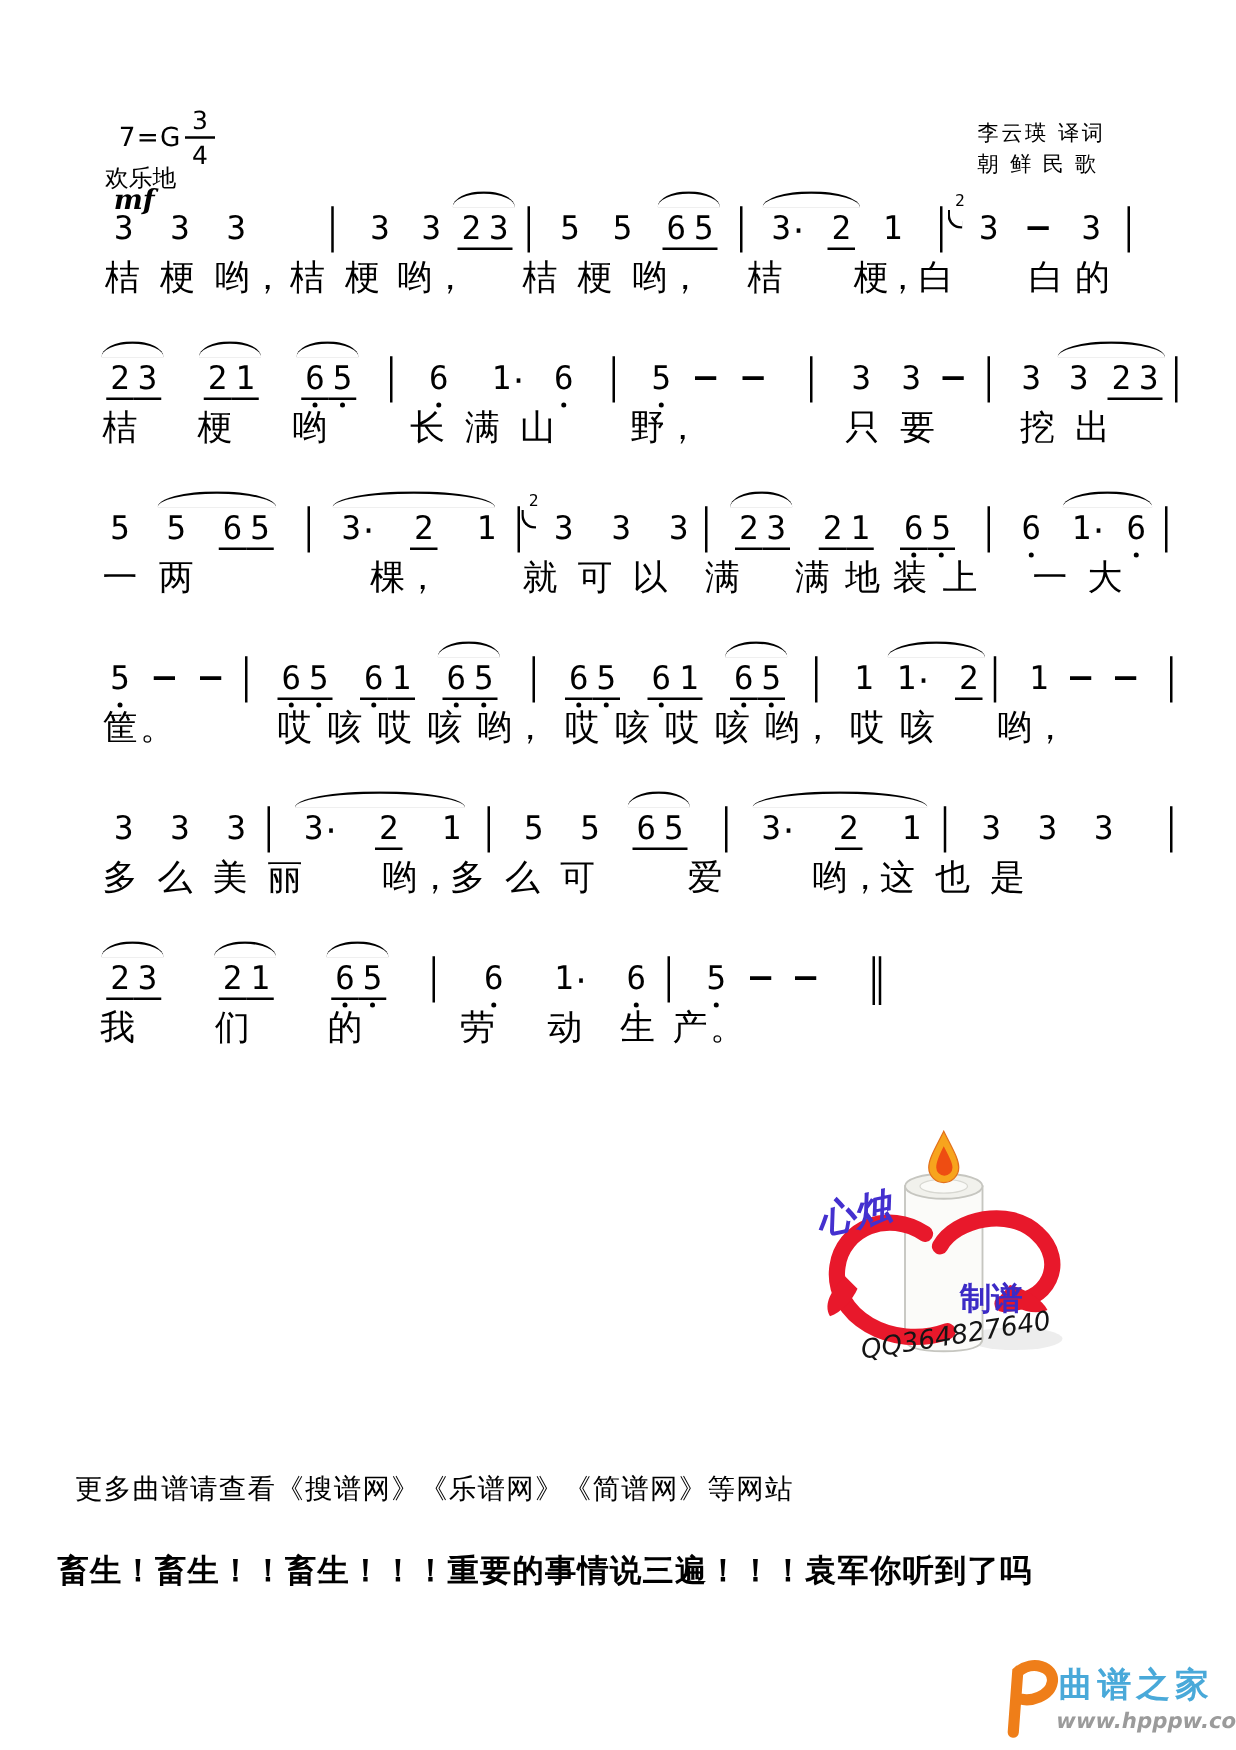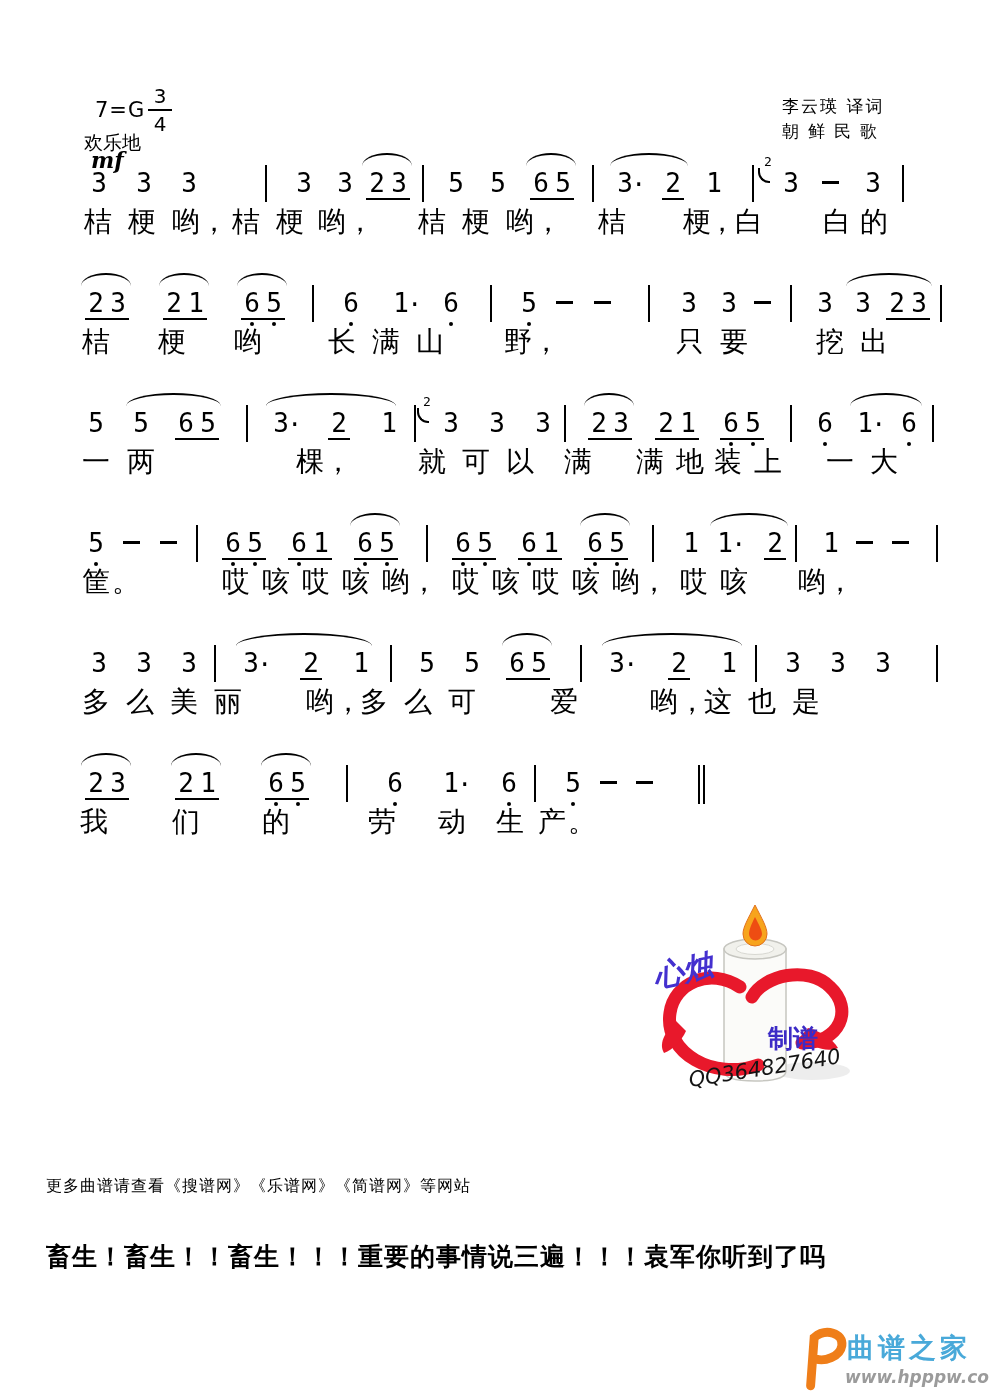--- a/index.html
+++ b/index.html
@@ -35,21 +35,21 @@
   .grace{position:absolute;top:-13px;width:12px;text-align:center;
          font-family:"DejaVu Sans Mono",monospace;font-size:13px;line-height:14px;}
   .grace .curve{position:absolute;left:-4px;top:13px;width:10px;height:13px;
         border-left:2px solid #000;border-bottom:2px solid #000;border-radius:0 0 0 11px;}
   .lyric{position:absolute;top:38px;font-size:28px;line-height:32px;white-space:nowrap;}
 
   
   .seal{position:absolute;left:640px;top:903px;width:230px;height:200px;}
 
   
-  .f1{position:absolute;left:46px;top:1176px;font-size:16px;letter-spacing:1px;white-space:nowrap;}
+  .f1{position:absolute;left:60px;top:1176px;font-size:22px;letter-spacing:1px;white-space:nowrap;}
   .f2{position:absolute;left:46px;top:1209px;font-size:24px;letter-spacing:1px;white-space:nowrap;}
   .f3{position:absolute;left:46px;top:1240px;font-size:25px;font-weight:bold;letter-spacing:1px;white-space:nowrap;}
 
   
   .wm{position:absolute;left:795px;top:1322px;width:194px;height:78px;}
   .wm-brand{position:absolute;left:52px;top:8px;font-size:27px;font-weight:bold;
             letter-spacing:4px;color:#49a9d9;white-space:nowrap;}
   .wm-url{position:absolute;left:50px;top:45px;font-size:17px;font-weight:bold;font-style:italic;
           color:#9b9b9b;white-space:nowrap;font-family:"DejaVu Sans",sans-serif;}
   .wm-logo{position:absolute;left:4px;top:2px;}

